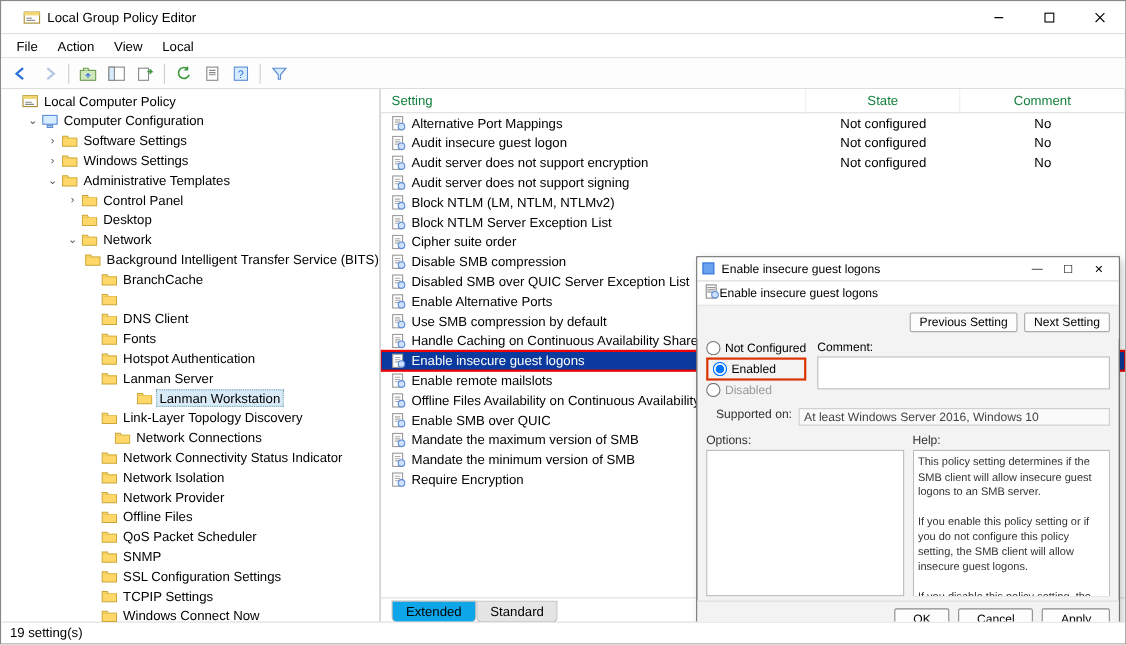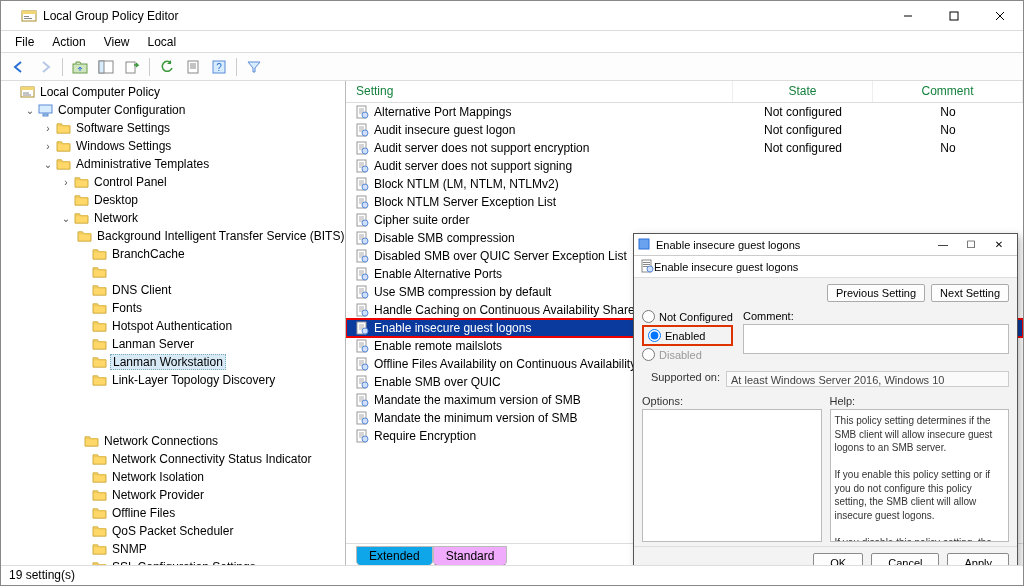--- a/index.html
+++ b/index.html
@@ -39,21 +39,21 @@
   .list-row { display: flex; align-items: center; height: 18px; padding-left: 8px; }
   .list-row .li-icon { width: 16px; height: 16px; margin-right: 4px; display: flex; align-items: center; justify-content: center; }
   .list-row .cell-setting { flex: 1; white-space: nowrap; overflow: hidden; text-overflow: ellipsis; }
   .list-row .cell-state { width: 140px; text-align: center; }
   .list-row .cell-comment { width: 150px; text-align: center; }
   .list-row.selected { background: #0a3a9e; color: #fff; }
   .list-row.highlighted { outline: 2px solid #e00; outline-offset: -1px; }
   
   .tab-strip { height: 22px; display: flex; align-items: flex-end; padding-left: 10px; border-top: 1px solid #ddd; }
   .tab { padding: 2px 12px 2px 12px; border: 1px solid #bbb; border-top-left-radius: 0; border-top-right-radius: 0; border-bottom-left-radius: 5px; border-bottom-right-radius: 5px; margin-top:-1px; font-size: 12px; background: #0ea5e9; position: relative; top: 1px;}
-  .tab.active { background: #f0abfc; border-bottom-color: #888; }
+  .tab.active { background: #e5e5e5; border-bottom-color: #888; }
   
   .statusbar { height: 20px; border-top: 1px solid #ddd; padding: 2px 8px; font-size: 12px; }
   
   .folder-svg { width: 15px; height: 13px; }
   .policy-svg { width: 14px; height: 14px; }
   
   .dialog { position: absolute; right: 5px; top: 152px; width: 385px; height: 347px; border: 1px solid #555; background: #f3f3f3; box-shadow: 3px 3px 8px rgba(0,0,0,.25); display: flex; flex-direction: column; font-size: 11px; }
   .dlg-title { height: 22px; background: #fff; display: flex; align-items: center; padding: 0 4px; border-bottom: 1px solid #ccc; }
   .dlg-title .dlg-t-icon { width: 14px; height: 14px; margin-right: 4px; }
   .dlg-title .dlg-t-text { flex: 1; font-size: 11px; }
@@ -332,41 +332,41 @@
           <div class="tree-row" style="padding-left: 76px;">
             <span class="exp"></span>
             <span class="ticon">
               <svg class="folder-svg" viewBox="0 0 16 14">
                 <path d="M1 3 L1 12 L15 12 L15 4 L7 4 L6 2 L1 2 Z" class="fill-yellow" stroke="#caa637"></path>
                 <path d="M1 4 L15 4" stroke="#e6c558"></path>
               </svg>
             </span>
             <span class="tlabel">Lanman Server</span>
           </div>
-          <div class="tree-row selected" style="padding-left: 76px;">
+          <div class="tree-row selected" style="padding-left: 76px; margin-left: 32px;">
             <span class="exp"></span>
             <span class="ticon">
               <svg class="folder-svg" viewBox="0 0 16 14">
                 <path d="M1 3 L1 12 L15 12 L15 4 L7 4 L6 2 L1 2 Z" class="fill-yellow" stroke="#caa637"></path>
                 <path d="M1 4 L15 4" stroke="#e6c558"></path>
               </svg>
             </span>
             <span class="tlabel">Lanman Workstation</span>
           </div>
           <div class="tree-row" style="padding-left: 76px;">
             <span class="exp"></span>
             <span class="ticon">
               <svg class="folder-svg" viewBox="0 0 16 14">
                 <path d="M1 3 L1 12 L15 12 L15 4 L7 4 L6 2 L1 2 Z" class="fill-yellow" stroke="#caa637"></path>
                 <path d="M1 4 L15 4" stroke="#e6c558"></path>
               </svg>
             </span>
             <span class="tlabel">Link-Layer Topology Discovery</span>
           </div>
-          <div class="tree-row" style="padding-left: 68px; margin-top: 43px;">
+          <div class="tree-row" style="padding-left: 88px;">
             <span class="exp"></span>
             <span class="ticon">
               <svg class="folder-svg" viewBox="0 0 16 14">
                 <path d="M1 3 L1 12 L15 12 L15 4 L7 4 L6 2 L1 2 Z" class="fill-yellow" stroke="#caa637"></path>
                 <path d="M1 4 L15 4" stroke="#e6c558"></path>
               </svg>
             </span>
             <span class="tlabel">Network Connections</span>
           </div>
           <div class="tree-row" style="padding-left: 76px;">

